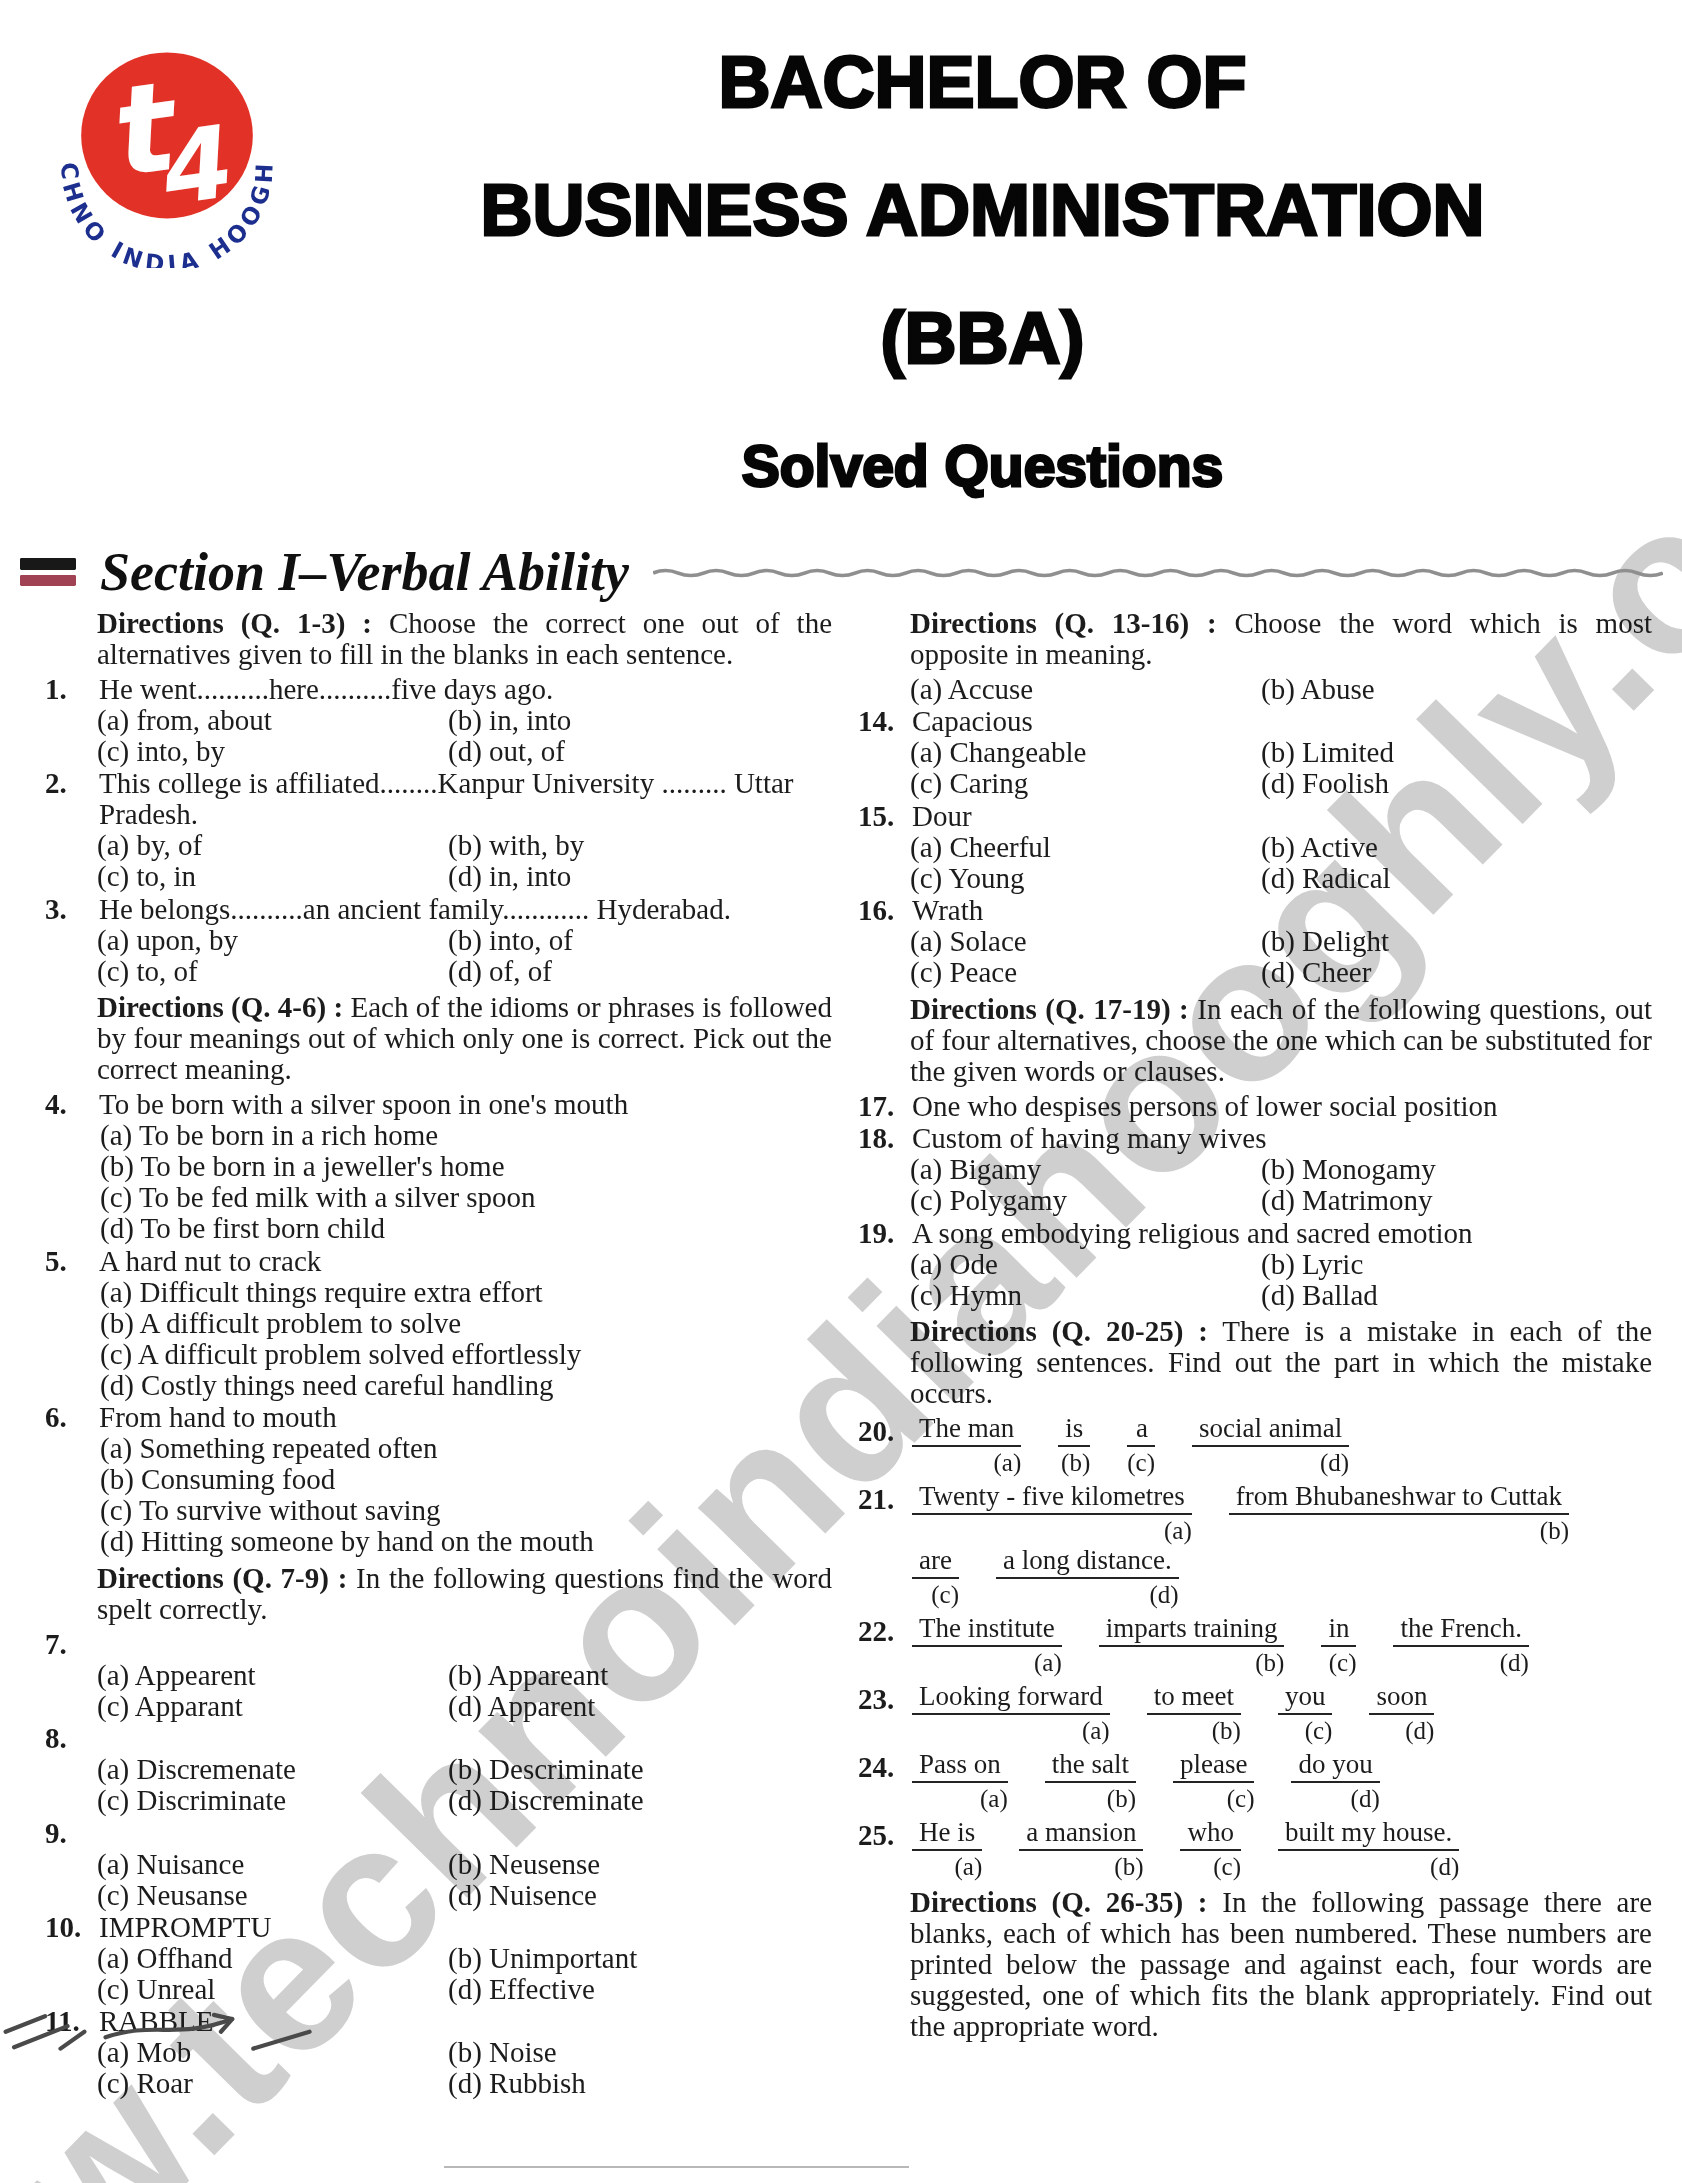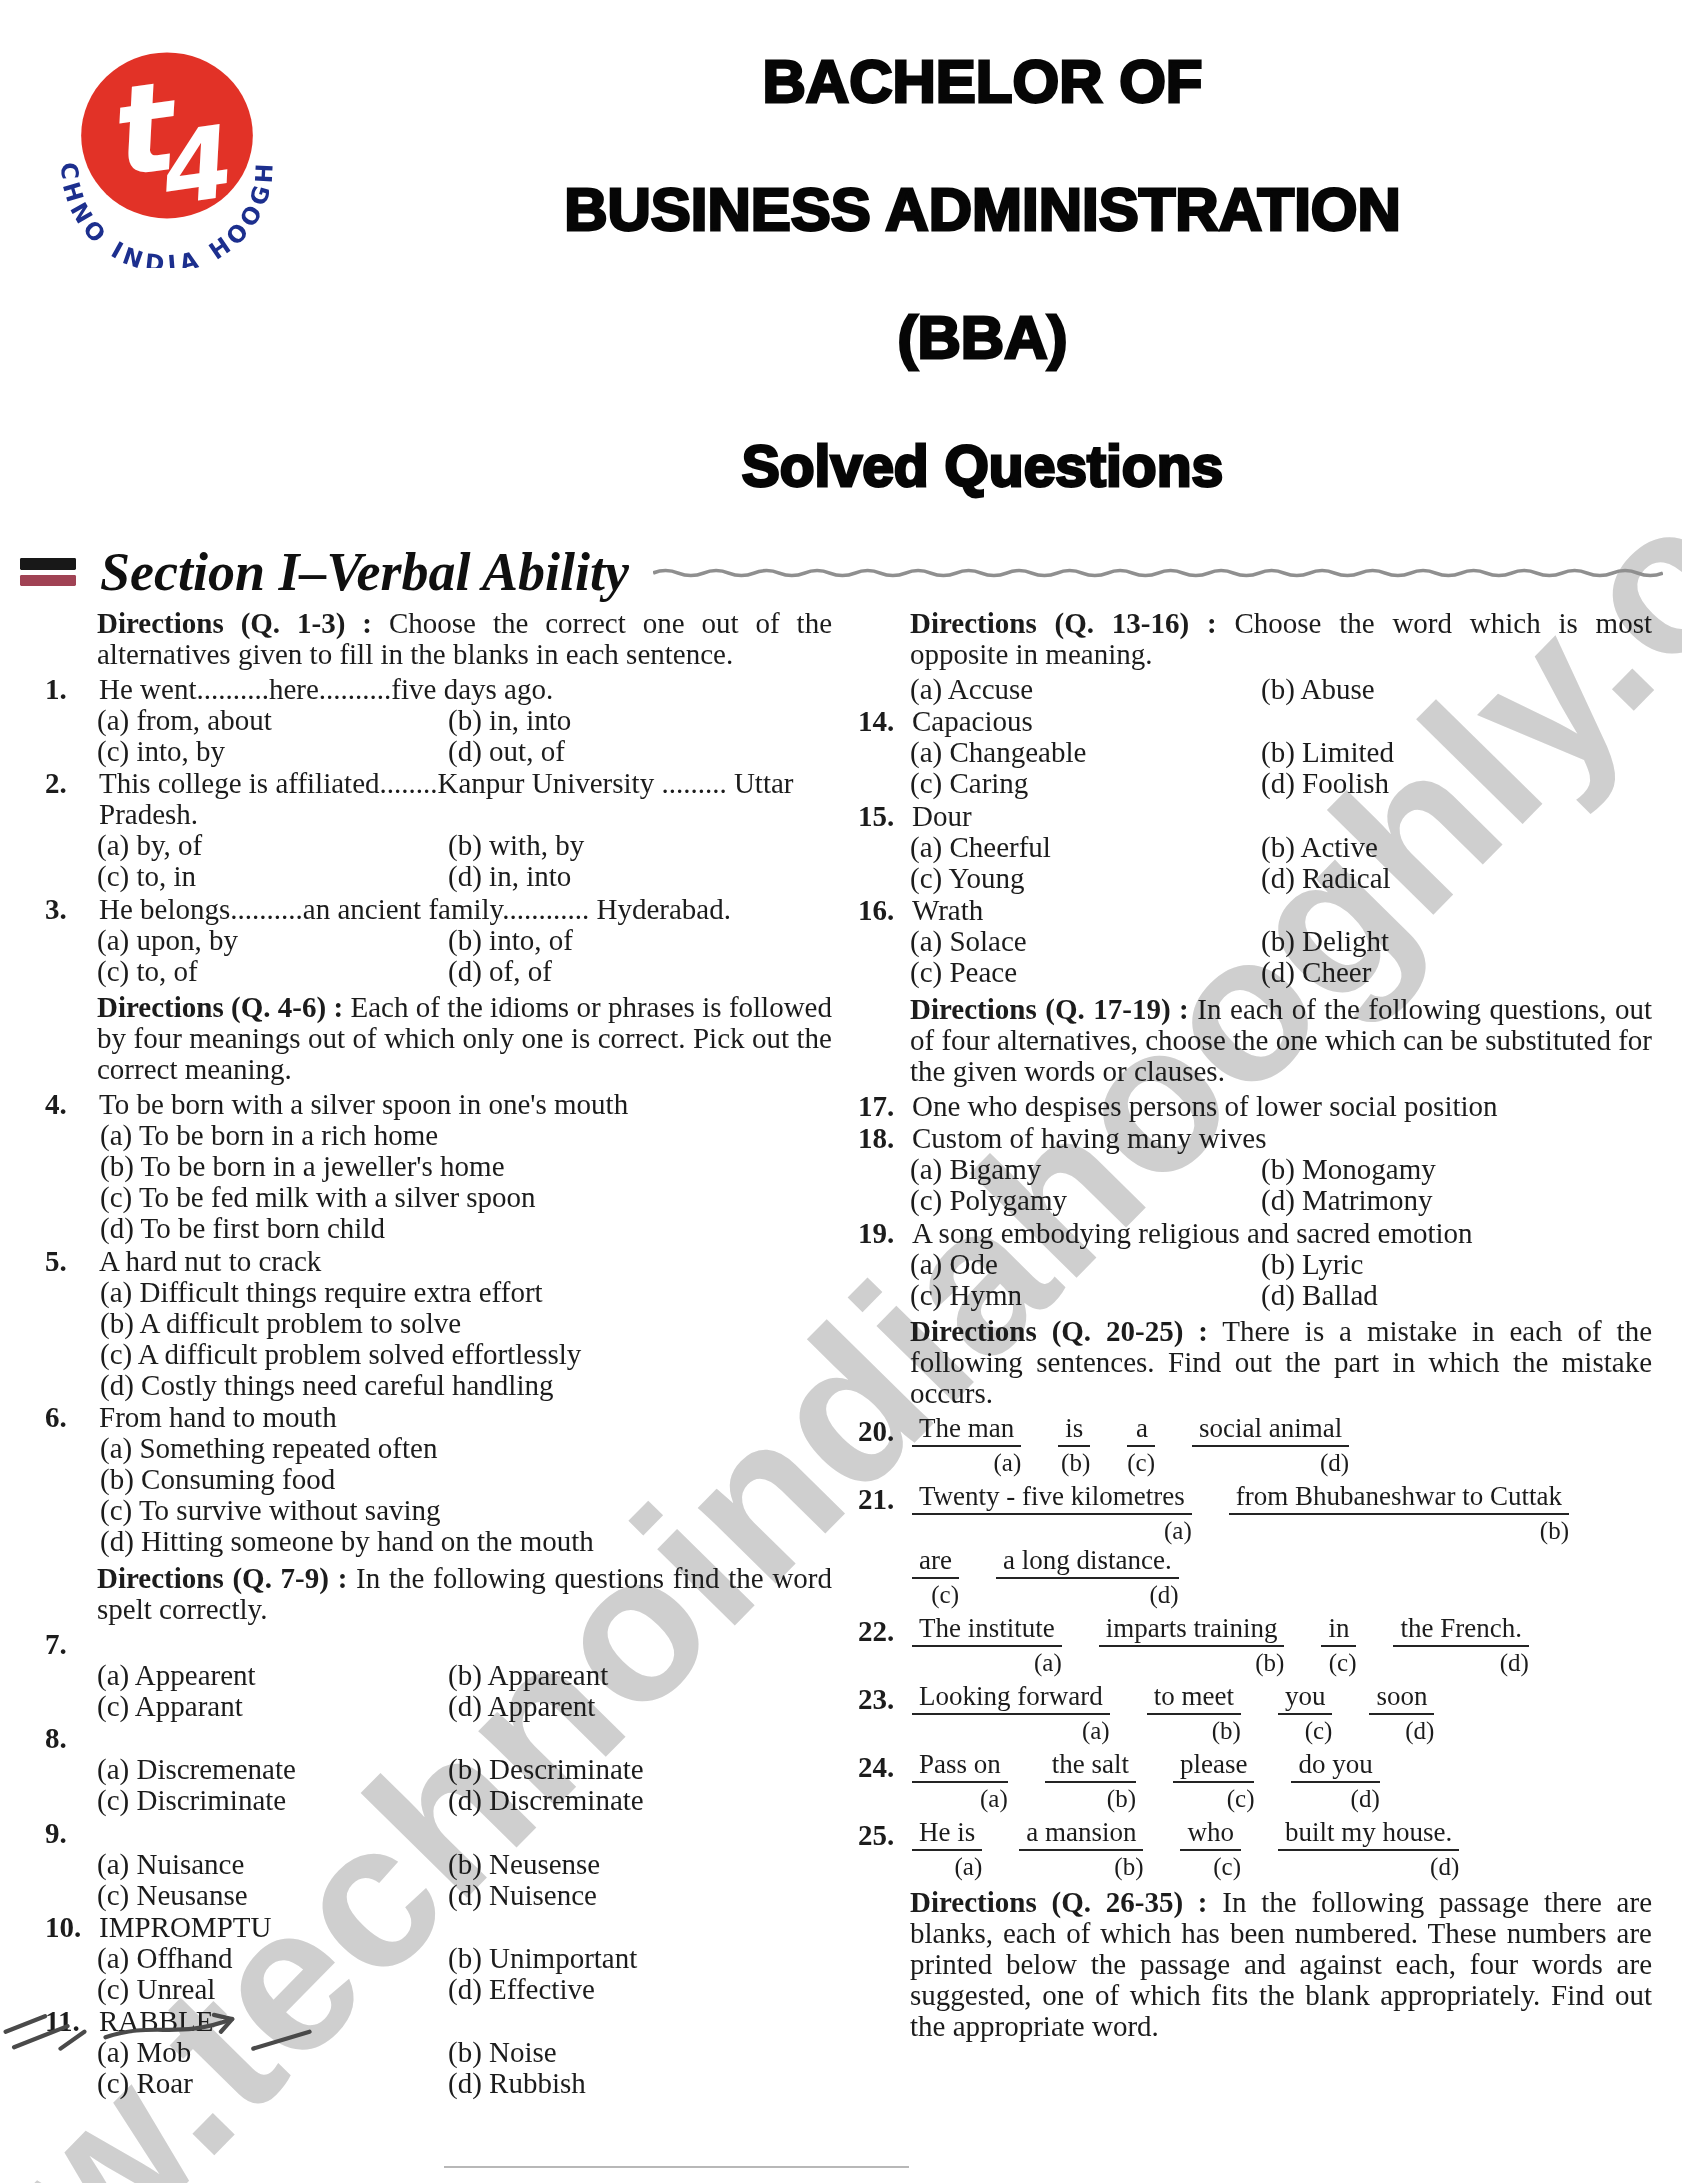--- a/index.html
+++ b/index.html
@@ -9,21 +9,21 @@
   .watermark{position:absolute;left:835px;top:1423px;
              transform:translate(-50%,-50%) rotate(-45.5deg);
              font-family:"Liberation Sans",sans-serif;font-weight:700;
              font-size:206px;letter-spacing:1.4px;color:#c7c7c7;opacity:.85;
              white-space:nowrap;z-index:0;}
   
   .hdr{position:absolute;left:0;top:0;right:0;z-index:1;}
   .logo{position:absolute;left:46px;top:31px;}
   .title{position:absolute;left:310px;top:18.3px;width:1345px;text-align:center;
          font-family:"Liberation Sans",sans-serif;font-weight:900;color:#060606;}
-  .t-line{font-size:60px;line-height:128px;letter-spacing:0px;-webkit-text-stroke:2.8px #060606;}
+  .t-line{font-size:72px;line-height:128px;letter-spacing:0px;-webkit-text-stroke:2.8px #060606;}
   .t-line.small{font-size:57px;}
   
   .section-head{position:absolute;left:20px;top:541px;right:20px;display:flex;
                 align-items:center;z-index:1;}
   .marker{width:56px;margin-right:24px;flex:none;}
   .marker i{display:block;height:11.3px;border-radius:1.4px;}
   .marker .bar1{background:#181818;}
   .marker .bar2{background:#a04254;margin-top:5px;}
   .section-head h2{margin:0;font:bold italic 54px "Liberation Serif",serif;color:#101010;
                    white-space:nowrap;}

